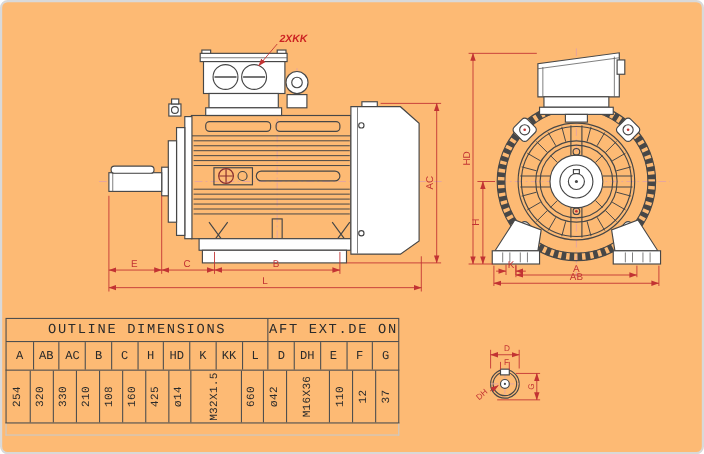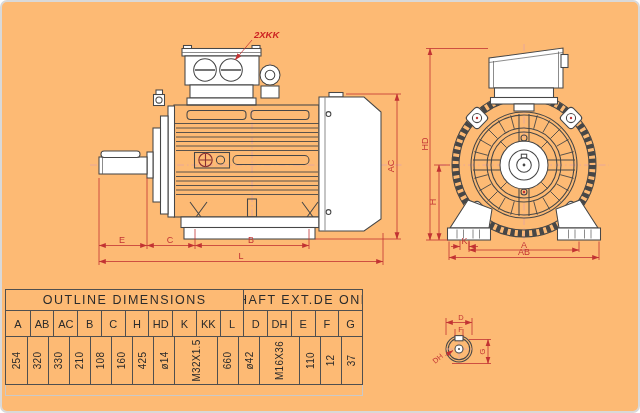--- a/index.html
+++ b/index.html
@@ -15,21 +15,21 @@
   .fin{stroke:#474747;stroke-width:0.9;fill:none;}
   .thin{stroke:#5a5a5a;stroke-width:0.7;fill:none;}
   .red{stroke:#c23333;stroke-width:0.8;fill:none;}
   .cl{stroke:#e2a3a3;stroke-width:0.8;fill:none;stroke-dasharray:7 3 1.5 3;}
   .earth{stroke:#8a3030;stroke-width:1.1;fill:none;}
   .dimtxt{fill:#c23333;font-size:9px;font-family:"Liberation Sans",sans-serif;}
   .dimtxt-s{fill:#c23333;font-size:7.5px;font-family:"Liberation Sans",sans-serif;}
   .callout{fill:#cc2222;font-size:9.5px;font-style:italic;font-weight:bold;font-family:"Liberation Sans",sans-serif;}
   .dark{fill:#474747;}
   
-  .dim-table{position:absolute;left:3px;top:287px;width:358px;color:#2b2b2b;}
+  .dim-table{position:absolute;left:3px;top:287px;width:358px;color:#2b2b2b;font-family:Liberation Mono, monospace;}
   .dim-table .row{display:grid;box-sizing:border-box;}
   .t-groups{grid-template-columns:10fr 5fr;height:22px;border:1px solid #4f4f4f;}
   .t-group{display:flex;align-items:center;justify-content:center;
     font-size:12.5px;letter-spacing:1.5px;border-left:1px solid #4f4f4f;white-space:nowrap;overflow:hidden;}
   .t-group:first-child{border-left:none;}
   .t-heads{grid-template-columns:repeat(15,1fr);height:26px;border:1px solid #4f4f4f;border-top:none;}
   .t-heads .cell{display:flex;align-items:center;justify-content:center;
     font-size:11px;border-left:1px solid #4f4f4f;}
   .t-heads .cell:first-child{border-left:none;}
   .t-vals{grid-template-columns:repeat(15,1fr);height:48px;border:1px solid #4f4f4f;border-top:none;}

